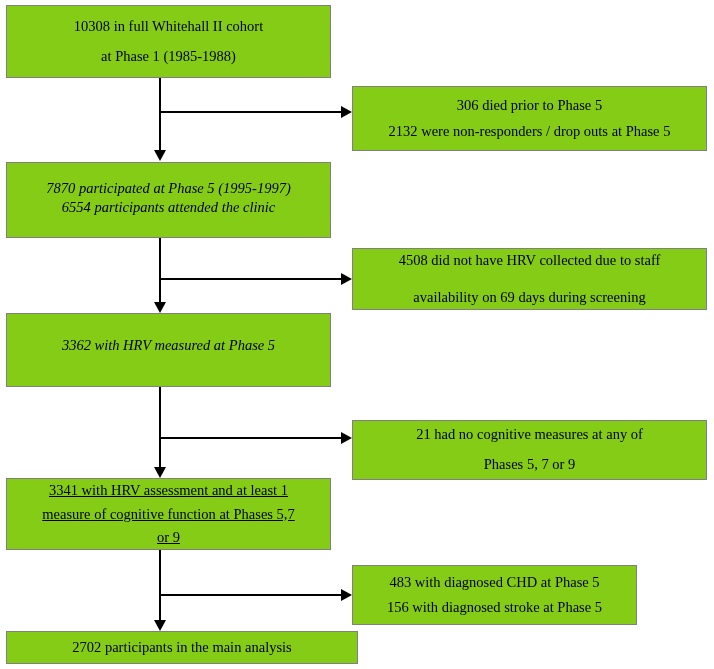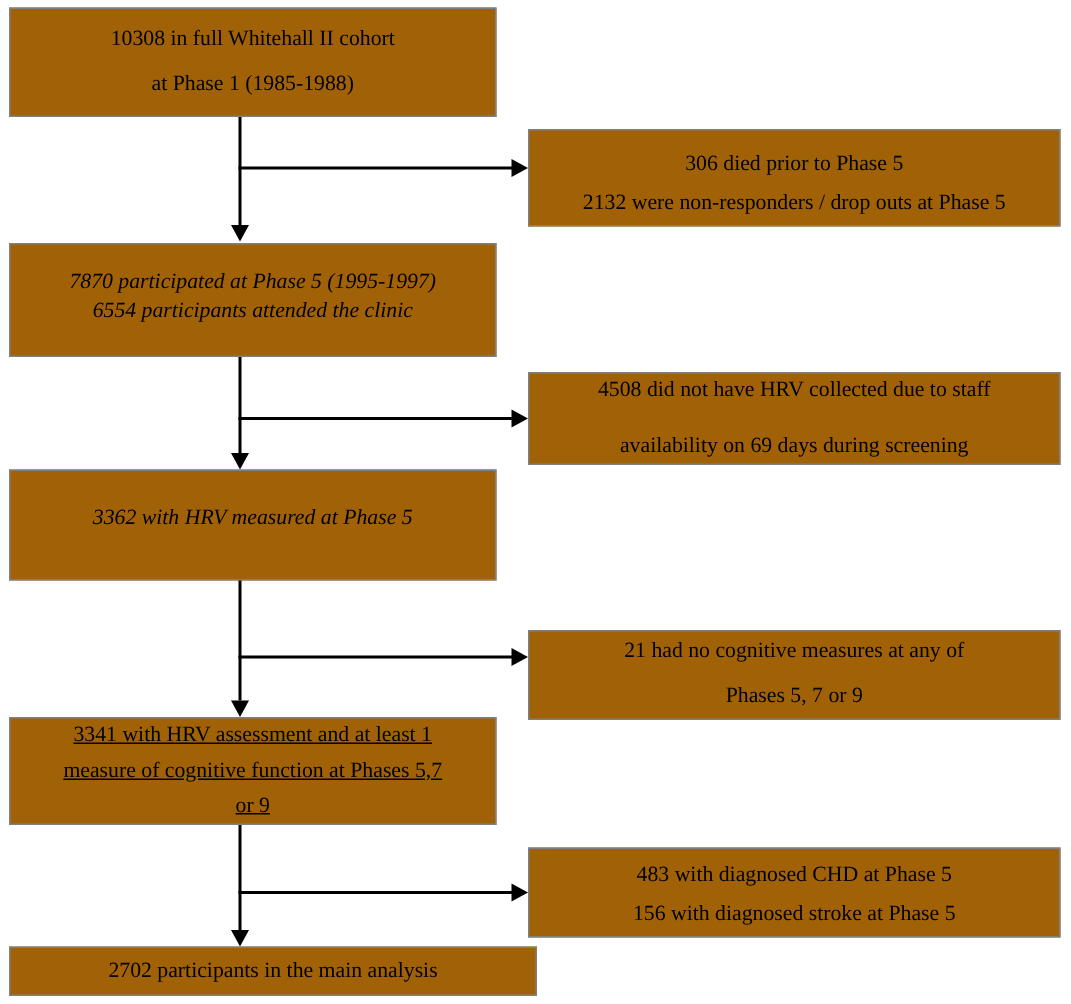--- a/index.html
+++ b/index.html
@@ -12,38 +12,38 @@
     width: 714px;
     height: 669px;
     background: #ffffff;
     font-family: "Liberation Serif", "DejaVu Serif", serif;
     overflow: hidden;
   }
   .node {
     position: absolute;
     box-sizing: border-box;
     border: 1px solid #808080;
-    background: #a16207;
+    background: #84cc16;
     color: #000000;
     font-size: 14.5px;
     line-height: 1.35;
     text-align: center;
     display: flex;
     flex-direction: column;
     justify-content: center;
     align-items: center;
     padding: 2px 6px;
   }
   .node .ln {
     display: block;
     white-space: nowrap;
   }
   
   .sp-wide  { line-height: 2.05; }
-  .sp-mid   { line-height: 1.75; justify-content: flex-end; }
+  .sp-mid   { line-height: 1.75; }
   .sp-tight { line-height: 1.30; justify-content: space-between; }
   .align-top { justify-content: flex-start; padding-top: 16px; font-style: italic; }
 
   
   .vline {
     position: absolute;
     width: 2px;
     background: #000000;
   }
   .hline {
@@ -121,21 +121,21 @@
     <span class="ln">3341 with HRV assessment and at least 1</span>
     <span class="ln">measure of cognitive function at Phases 5,7</span>
     <span class="ln">or 9</span>
   </div>
 
   <div class="vline" style="left:159px; top:550px; height:70px;"></div>
   <div class="arrow-down" style="left:154px; top:620px;"></div>
   <div class="hline" style="left:159px; top:594px; width:185px;"></div>
   <div class="arrow-right" style="left:341px; top:589px;"></div>
 
-  <div class="node sp-mid" style="left:352px; top:565px; width:355px; height:60px;">
+  <div class="node sp-mid" style="left:352px; top:565px; width:285px; height:60px;">
     <span class="ln">483 with diagnosed CHD at Phase 5</span>
     <span class="ln">156 with diagnosed stroke at Phase 5</span>
   </div>
 
   <div class="node" style="left:6px; top:631px; width:352px; height:33px;">
     <span class="ln">2702 participants in the main analysis</span>
   </div>
 
 </div>
 

